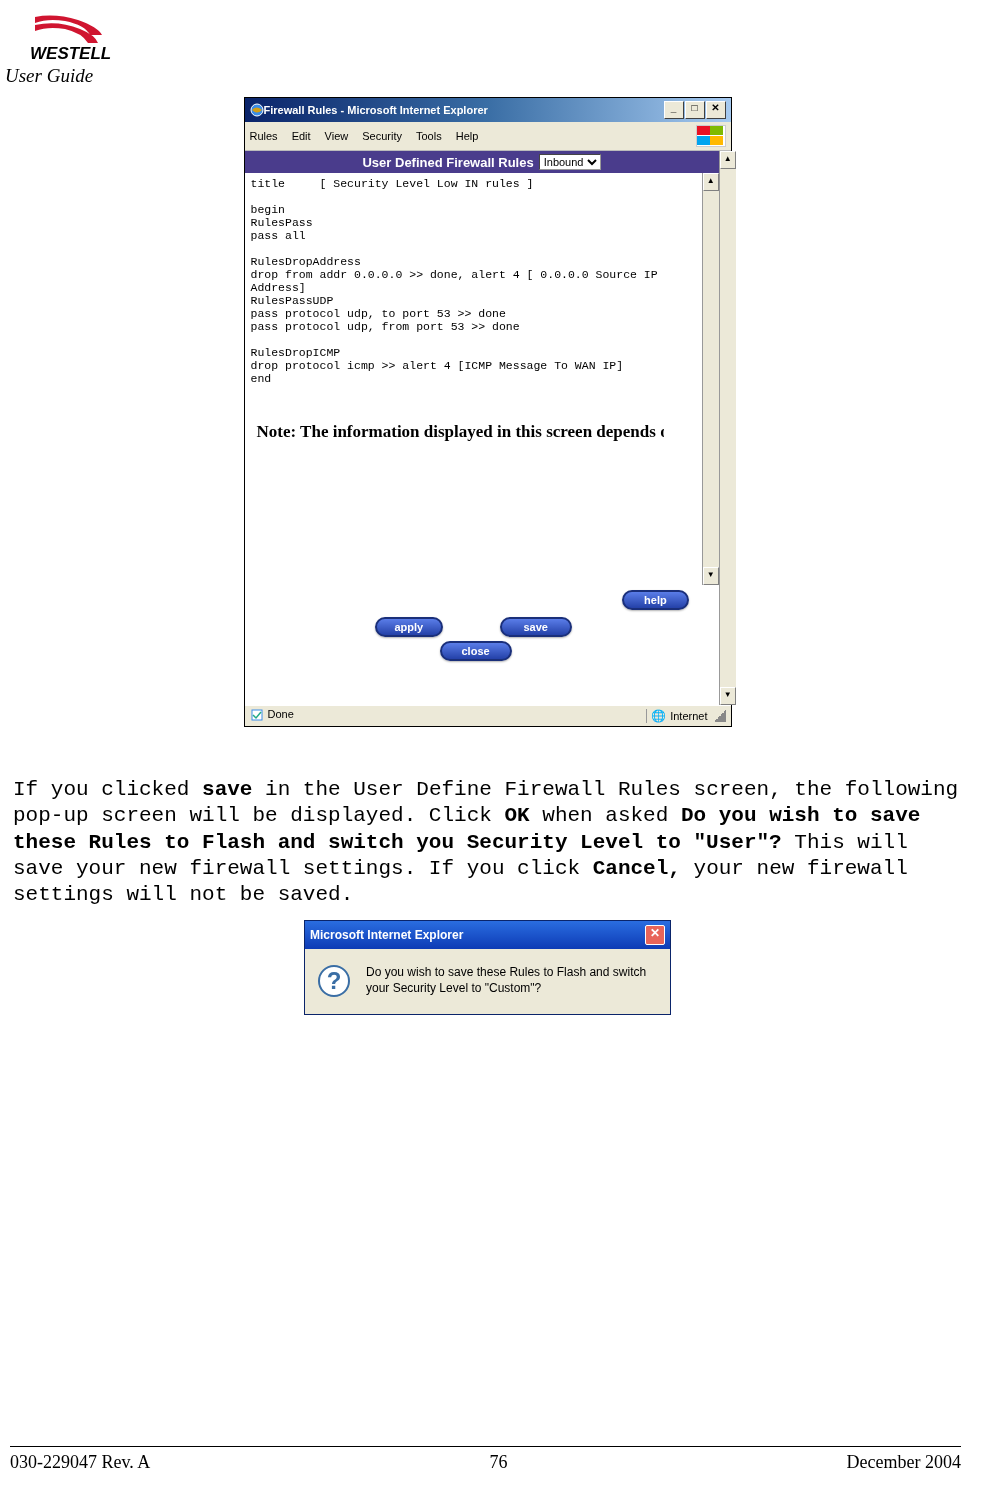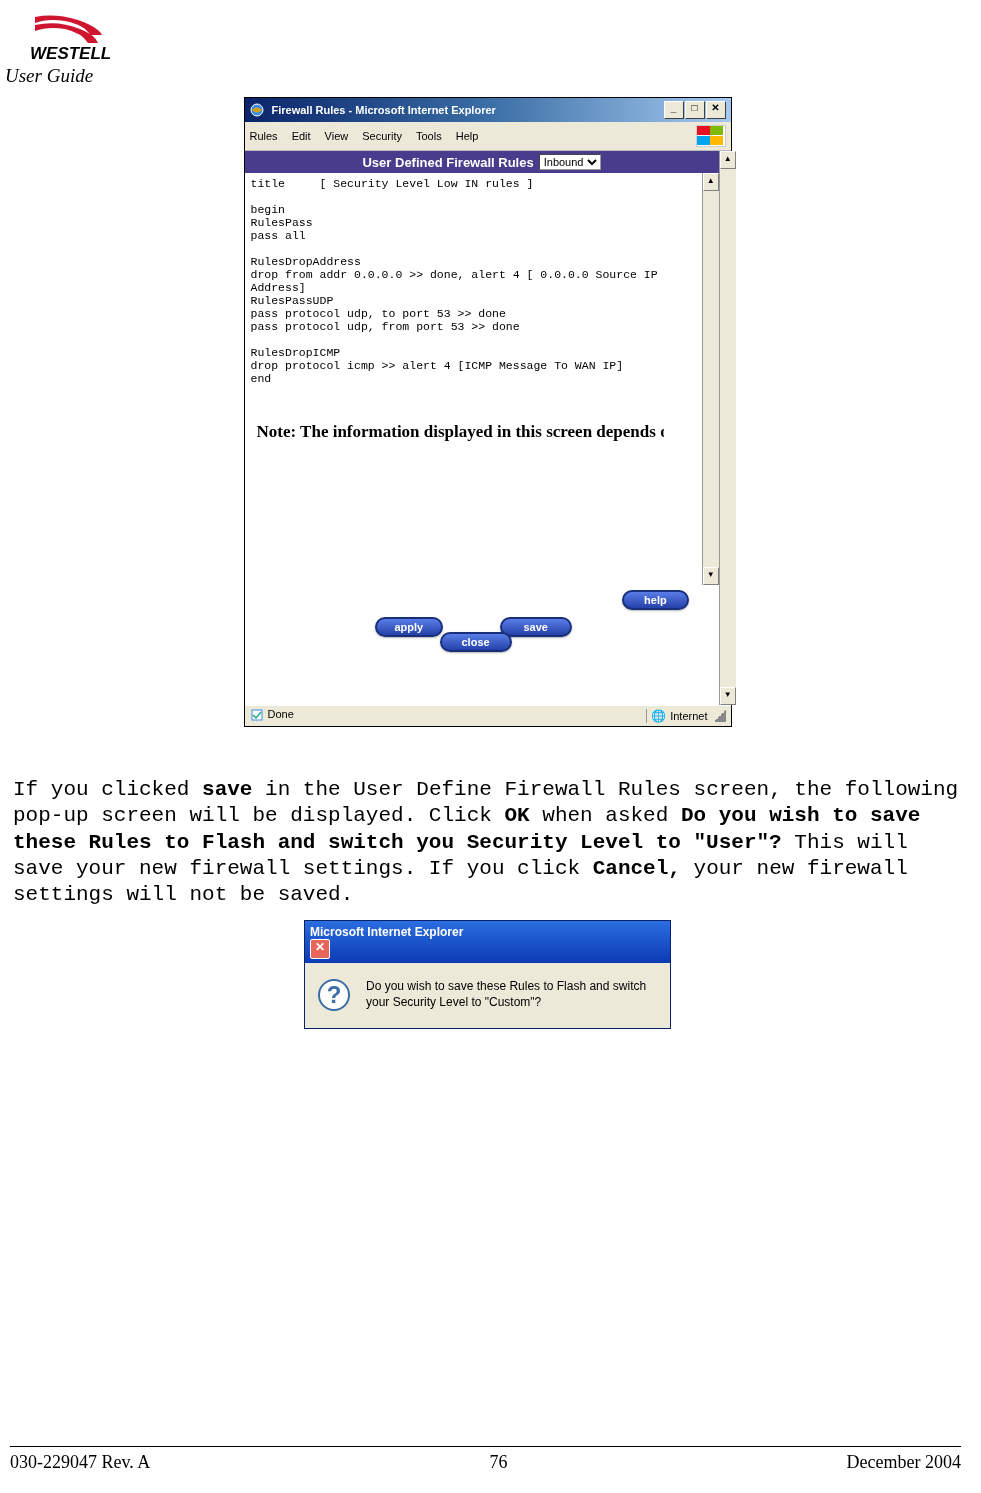--- a/index.html
+++ b/index.html
@@ -57,21 +57,21 @@
       font-size: 11px;
       font-weight: bold;
       padding: 3px 5px;
       display: flex;
       align-items: center;
       justify-content: space-between;
     }
     .ie-titlebar-left {
       display: flex;
       align-items: center;
-      gap: 8px;
+      gap: 0;
     }
     .ie-title-icon {
       width: 14px;
       height: 14px;
       display: inline-block;
     }
     .ie-title-controls {
       display: flex;
       gap: 1px;
     }
@@ -209,21 +209,21 @@
       border: 2px solid #1a2f7a;
       border-radius: 10px;
       padding: 2px 18px;
       display: inline-block;
       text-align: center;
       box-shadow: 0 1px 2px rgba(0,0,0,0.3);
     }
     .help-btn { position: absolute; right: 30px; top: 5px; padding-left: 20px; padding-right: 20px;}
     .apply-btn { position: absolute; left: 130px; top: 32px; }
     .save-btn { position: absolute; left: 255px; top: 32px; padding-left: 22px; padding-right: 22px;}
-    .close-btn { position: absolute; left: 195px; top: 47px; padding-left: 20px; padding-right: 20px;}
+    .close-btn { position: absolute; left: 195px; top: 56px; padding-left: 20px; padding-right: 20px;}
     .ie-statusbar {
       background: #ece9d8;
       border-top: 1px solid #fff;
       font-size: 11px;
       padding: 2px 5px;
       display: flex;
       justify-content: space-between;
       align-items: center;
     }
     .status-left {
@@ -260,21 +260,21 @@
       background: #ece9d8;
     }
     .dialog-titlebar {
       background: linear-gradient(to bottom, #2a6de0, #0d3bb5);
       color: #fff;
       font-size: 12px;
       font-weight: bold;
       padding: 4px 5px;
       display: flex;
       justify-content: space-between;
-      flex-direction: column;
+      align-items: center;
     }
     .dialog-close {
       width: 18px;
       height: 18px;
       background: #e8655a;
       border: 1px solid #fff;
       color: #fff;
       font-size: 12px;
       text-align: center;
       line-height: 14px;

